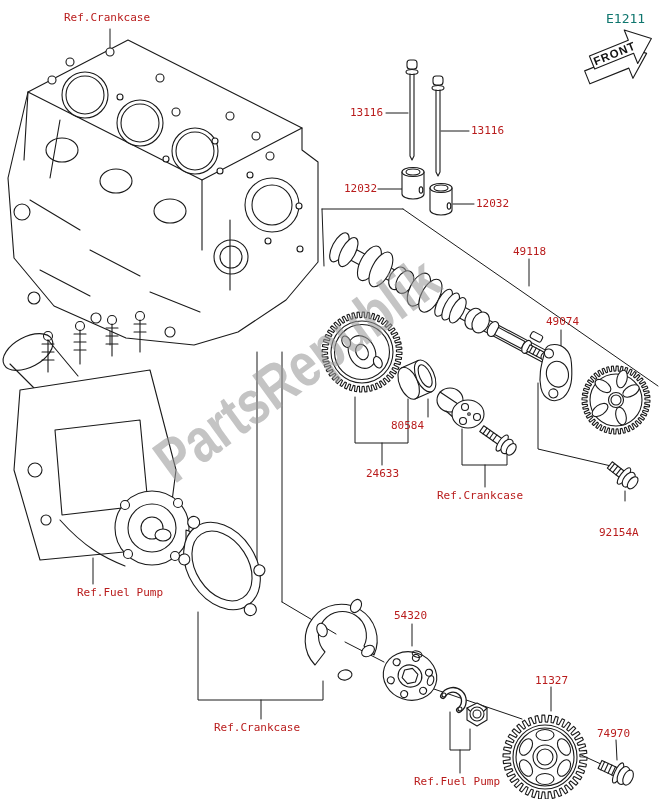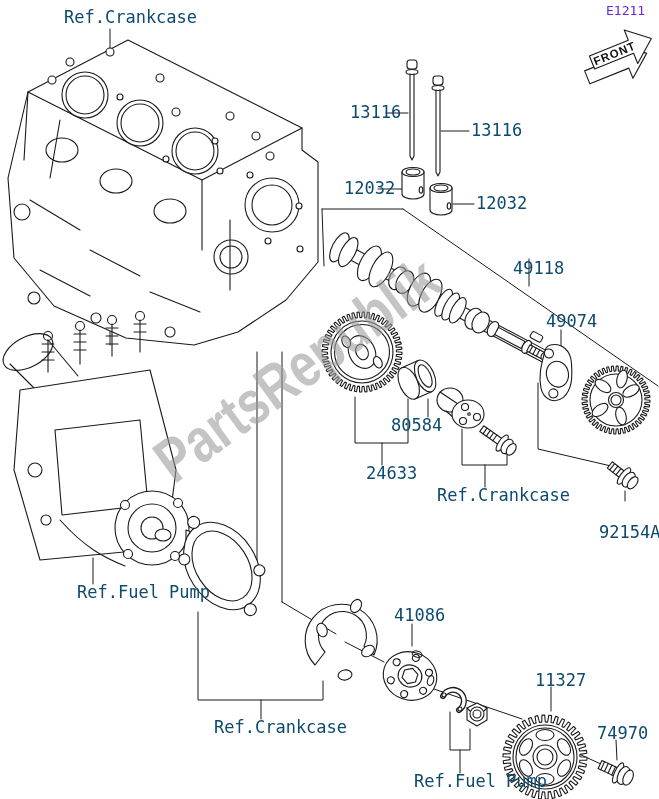--- a/index.html
+++ b/index.html
@@ -1,25 +1,25 @@
 <!DOCTYPE html>
 <html><head>
 <meta charset="utf-8">
 <style>
   html,body{margin:0;padding:0;background:#fff;}
   #stage{position:relative;width:659px;height:799px;background:#fff;overflow:hidden;
          font-family:"DejaVu Sans Mono", monospace;}
   #art{position:absolute;left:0;top:0;z-index:1;}
-  .lbl{position:absolute;z-index:3;font-size:17px;color:#0c4a6e;white-space:nowrap;
+  .lbl{position:absolute;z-index:3;font-size:11px;color:#b91c1c;white-space:nowrap;
        letter-spacing:0px;line-height:13px;}
   #watermark{position:absolute;z-index:2;left:183px;top:425px;height:72px;
        font-family:"Liberation Sans",sans-serif;font-weight:bold;font-size:62px;
        color:#9a9a9a;opacity:.58;white-space:nowrap;
        transform:rotate(-36deg) scale(.8,1);transform-origin:0 100%;}
-  #pagecode{position:absolute;z-index:3;left:606px;top:3px;font-size:13px;color:#6d28d9;}
+  #pagecode{position:absolute;z-index:3;left:606px;top:11px;font-size:13px;color:#0f766e;}
   svg *{vector-effect:non-scaling-stroke;}
 </style>
 </head>
 <body>
 
 <div id="stage">
 
   <svg id="art" width="659" height="799" viewBox="0 0 659 799" fill="#fff" stroke="#1a1a1a" stroke-width="1.1" stroke-linejoin="round" stroke-linecap="round">
 
     <g fill="none" stroke-width="1">
@@ -306,25 +306,25 @@
 
   <div id="watermark">PartsRepublik</div>
 
   <div id="pagecode">E1211</div>
 
   <div class="lbl" style="left:64px;top:11px">Ref.Crankcase</div>
   <div class="lbl" style="left:350px;top:106px">13116</div>
   <div class="lbl" style="left:471px;top:124px">13116</div>
   <div class="lbl" style="left:344px;top:182px">12032</div>
   <div class="lbl" style="left:476px;top:197px">12032</div>
-  <div class="lbl" style="left:513px;top:262px">49118</div>
+  <div class="lbl" style="left:513px;top:245px">49118</div>
   <div class="lbl" style="left:546px;top:315px">49074</div>
   <div class="lbl" style="left:391px;top:419px">80584</div>
   <div class="lbl" style="left:366px;top:467px">24633</div>
   <div class="lbl" style="left:437px;top:489px">Ref.Crankcase</div>
   <div class="lbl" style="left:599px;top:526px">92154A</div>
   <div class="lbl" style="left:77px;top:586px">Ref.Fuel Pump</div>
-  <div class="lbl" style="left:394px;top:609px">41086</div>
+  <div class="lbl" style="left:394px;top:609px">54320</div>
   <div class="lbl" style="left:535px;top:674px">11327</div>
   <div class="lbl" style="left:214px;top:721px">Ref.Crankcase</div>
   <div class="lbl" style="left:597px;top:727px">74970</div>
   <div class="lbl" style="left:414px;top:775px">Ref.Fuel Pump</div>
 </div>
 
 </body></html>

